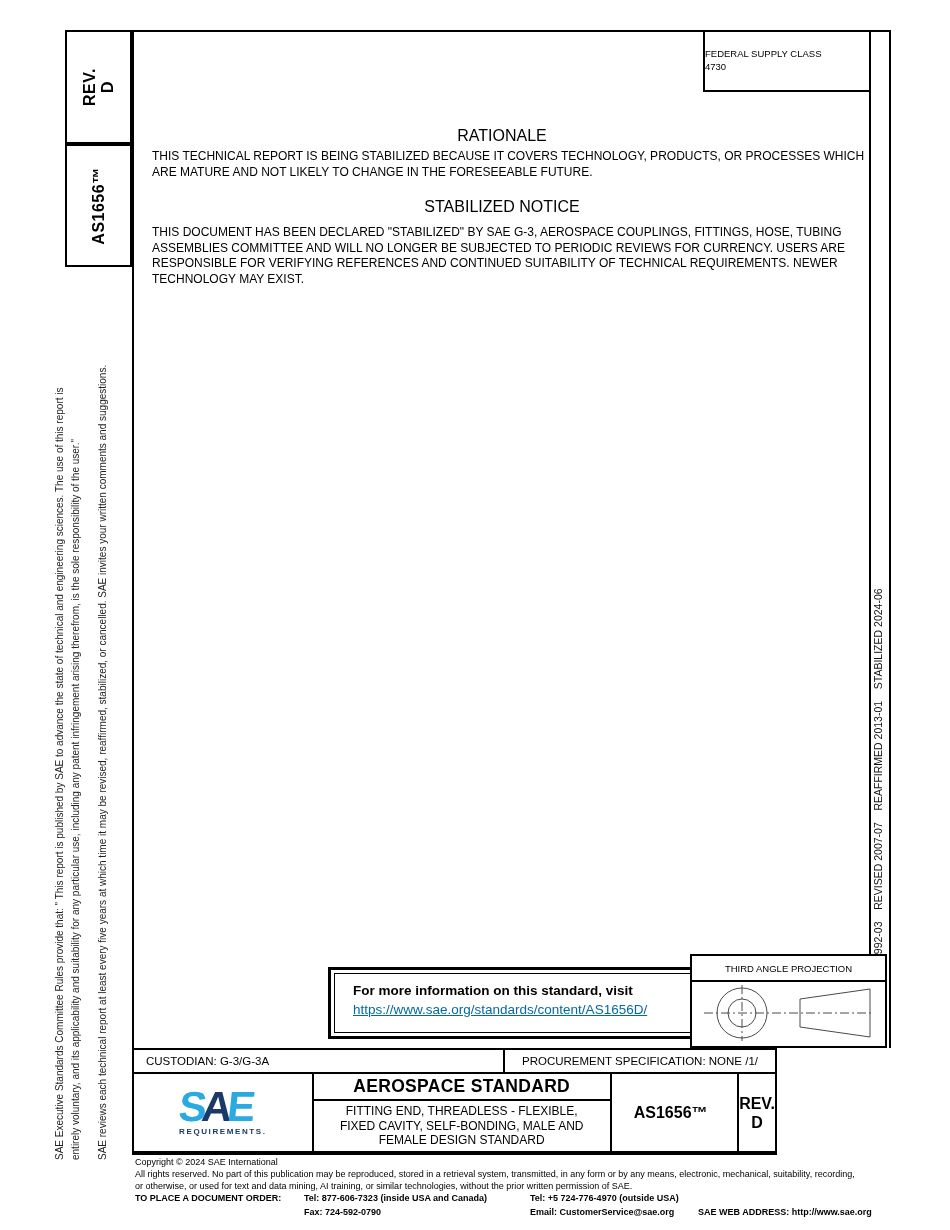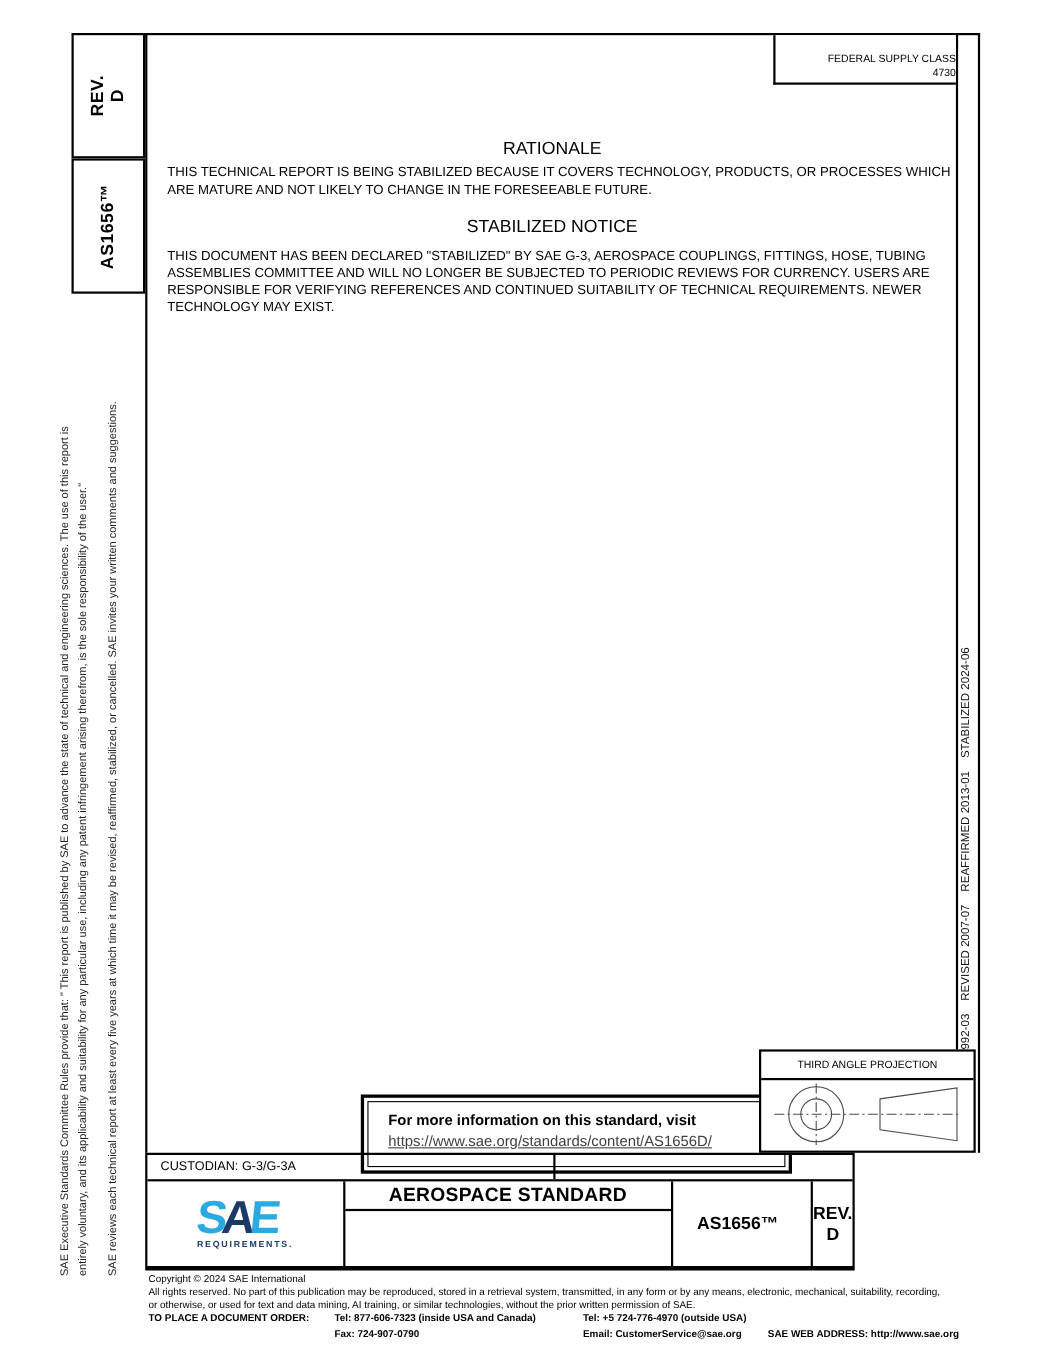--- a/index.html
+++ b/index.html
@@ -22,38 +22,38 @@
   
   #main-frame { position:absolute; left:132px; top:30px; width:739px; height:1018px;
                 border-left:2px solid #000; border-top:2px solid #000; }
   #right-strip { position:absolute; left:869px; top:30px; width:22px; height:1018px;
                  border:2px solid #000; border-bottom:none; background:#fff; }
   #revision-history { position:absolute; left:872px; top:1002px; width:524px; height:18px;
                       transform:rotate(-90deg); transform-origin:0 0;
                       font-size:10.5px; white-space:pre; color:#111; }
 
   
-  #fsc-box { position:absolute; left:703px; top:32px; width:166px; height:45px;
+  #fsc-box { position:absolute; left:703px; top:32px; width:166px; height:60px;
              border-left:2px solid #000; border-bottom:2px solid #000; background:#fff;
-             text-align:right; padding-top:15px; font-size:9.5px; line-height:13px; }
+             text-align:left; padding-top:15px; font-size:9.5px; line-height:13px; }
 
   
   .doc-heading { position:absolute; left:152px; width:700px; text-align:center; font-size:16px; }
   .doc-par { position:absolute; left:152px; width:714px; font-size:12px; line-height:15.5px; text-align:left; }
   #rationale-heading { top:127px; }
   #rationale-text { top:149px; }
   #stabilized-heading { top:198px; }
   #stabilized-text { top:225px; }
 
   
   #info-box { position:absolute; left:328px; top:967px; width:392px; height:72px;
-              border:3px solid #000; padding:3px; background:#fff;margin-top:28px; }
+              border:3px solid #000; padding:3px; background:#fff; }
   #info-box .inner { border:1px solid #000; width:100%; height:100%; padding:8px 18px; }
   #info-text { font-weight:bold; font-size:13.5px; line-height:18px; }
-  #info-link { color:#404040; text-decoration:underline; font-size:13.5px; line-height:19px; cursor:pointer; }
+  #info-link { color:#0369a1; text-decoration:underline; font-size:13.5px; line-height:19px; cursor:pointer; }
 
   
   #projection-box { position:absolute; left:690px; top:954px; width:197px; height:94px;
                     border:2px solid #000; background:#fff; }
   #projection-label { height:26px; border-bottom:2px solid #000; display:flex;
                       align-items:center; justify-content:center; font-size:9.5px; }
   #projection-draw { width:100%; height:62px; }
 
   
   #footer-block { position:absolute; left:132px; top:1048px; width:645px; height:107px;
@@ -132,40 +132,42 @@
       <circle cx="42" cy="31" r="25"></circle>
       <circle cx="42" cy="31" r="14"></circle>
       <polygon points="100,17 170,7 170,55 100,45"></polygon>
     </g>
   </svg>
 </div>
 
 <div id="footer-block">
   <div class="row1">
     <div id="custodian-cell">CUSTODIAN: G-3/G-3A</div>
+    <div id="procurement-cell">PROCUREMENT SPECIFICATION: NONE /1/</div>
   </div>
   <div class="row2">
     <div id="logo-cell">
       <div>
         <div class="sae-letters"><span class="lt">S</span><span class="dk">A</span><span class="lt">E</span></div>
         <div class="sae-sub">REQUIREMENTS.</div>
       </div>
     </div>
     <div id="title-cell">
       <div id="aerospace-standard-label">AEROSPACE STANDARD</div>
+      <div id="standard-title">FITTING END, THREADLESS - FLEXIBLE, FIXED CAVITY, SELF-BONDING, MALE AND FEMALE DESIGN STANDARD</div>
     </div>
     <div id="docnum-cell">AS1656™</div>
     <div id="rev-cell">
       <div>REV.</div>
       <div>D</div>
     </div>
   </div>
 </div>
 
 <div class="cp" style="left:135px; top:1157px;">Copyright © 2024 SAE International</div>
 <div class="cp" style="left:135px; top:1169px;">All rights reserved. No part of this publication may be reproduced, stored in a retrieval system, transmitted, in any form or by any means, electronic, mechanical, suitability, recording,</div>
 <div class="cp" style="left:135px; top:1181px;">or otherwise, or used for text and data mining, AI training, or similar technologies, without the prior written permission of SAE.</div>
 <div class="cp b" style="left:135px; top:1193px;">TO PLACE A DOCUMENT ORDER:</div>
 <div class="cp b" style="left:304px; top:1193px;">Tel: 877-606-7323 (inside USA and Canada)</div>
 <div class="cp b" style="left:530px; top:1193px;">Tel: +5 724-776-4970 (outside USA)</div>
-<div class="cp b" style="left:304px; top:1207px;">Fax: 724-907-0790</div>
+<div class="cp b" style="left:304px; top:1207px;">Fax: 724-592-0790</div>
 <div class="cp b" style="left:530px; top:1207px;">Email: CustomerService@sae.org</div>
 <div class="cp b" style="left:698px; top:1207px;">SAE WEB ADDRESS: http://www.sae.org</div>
 
 </body></html>

